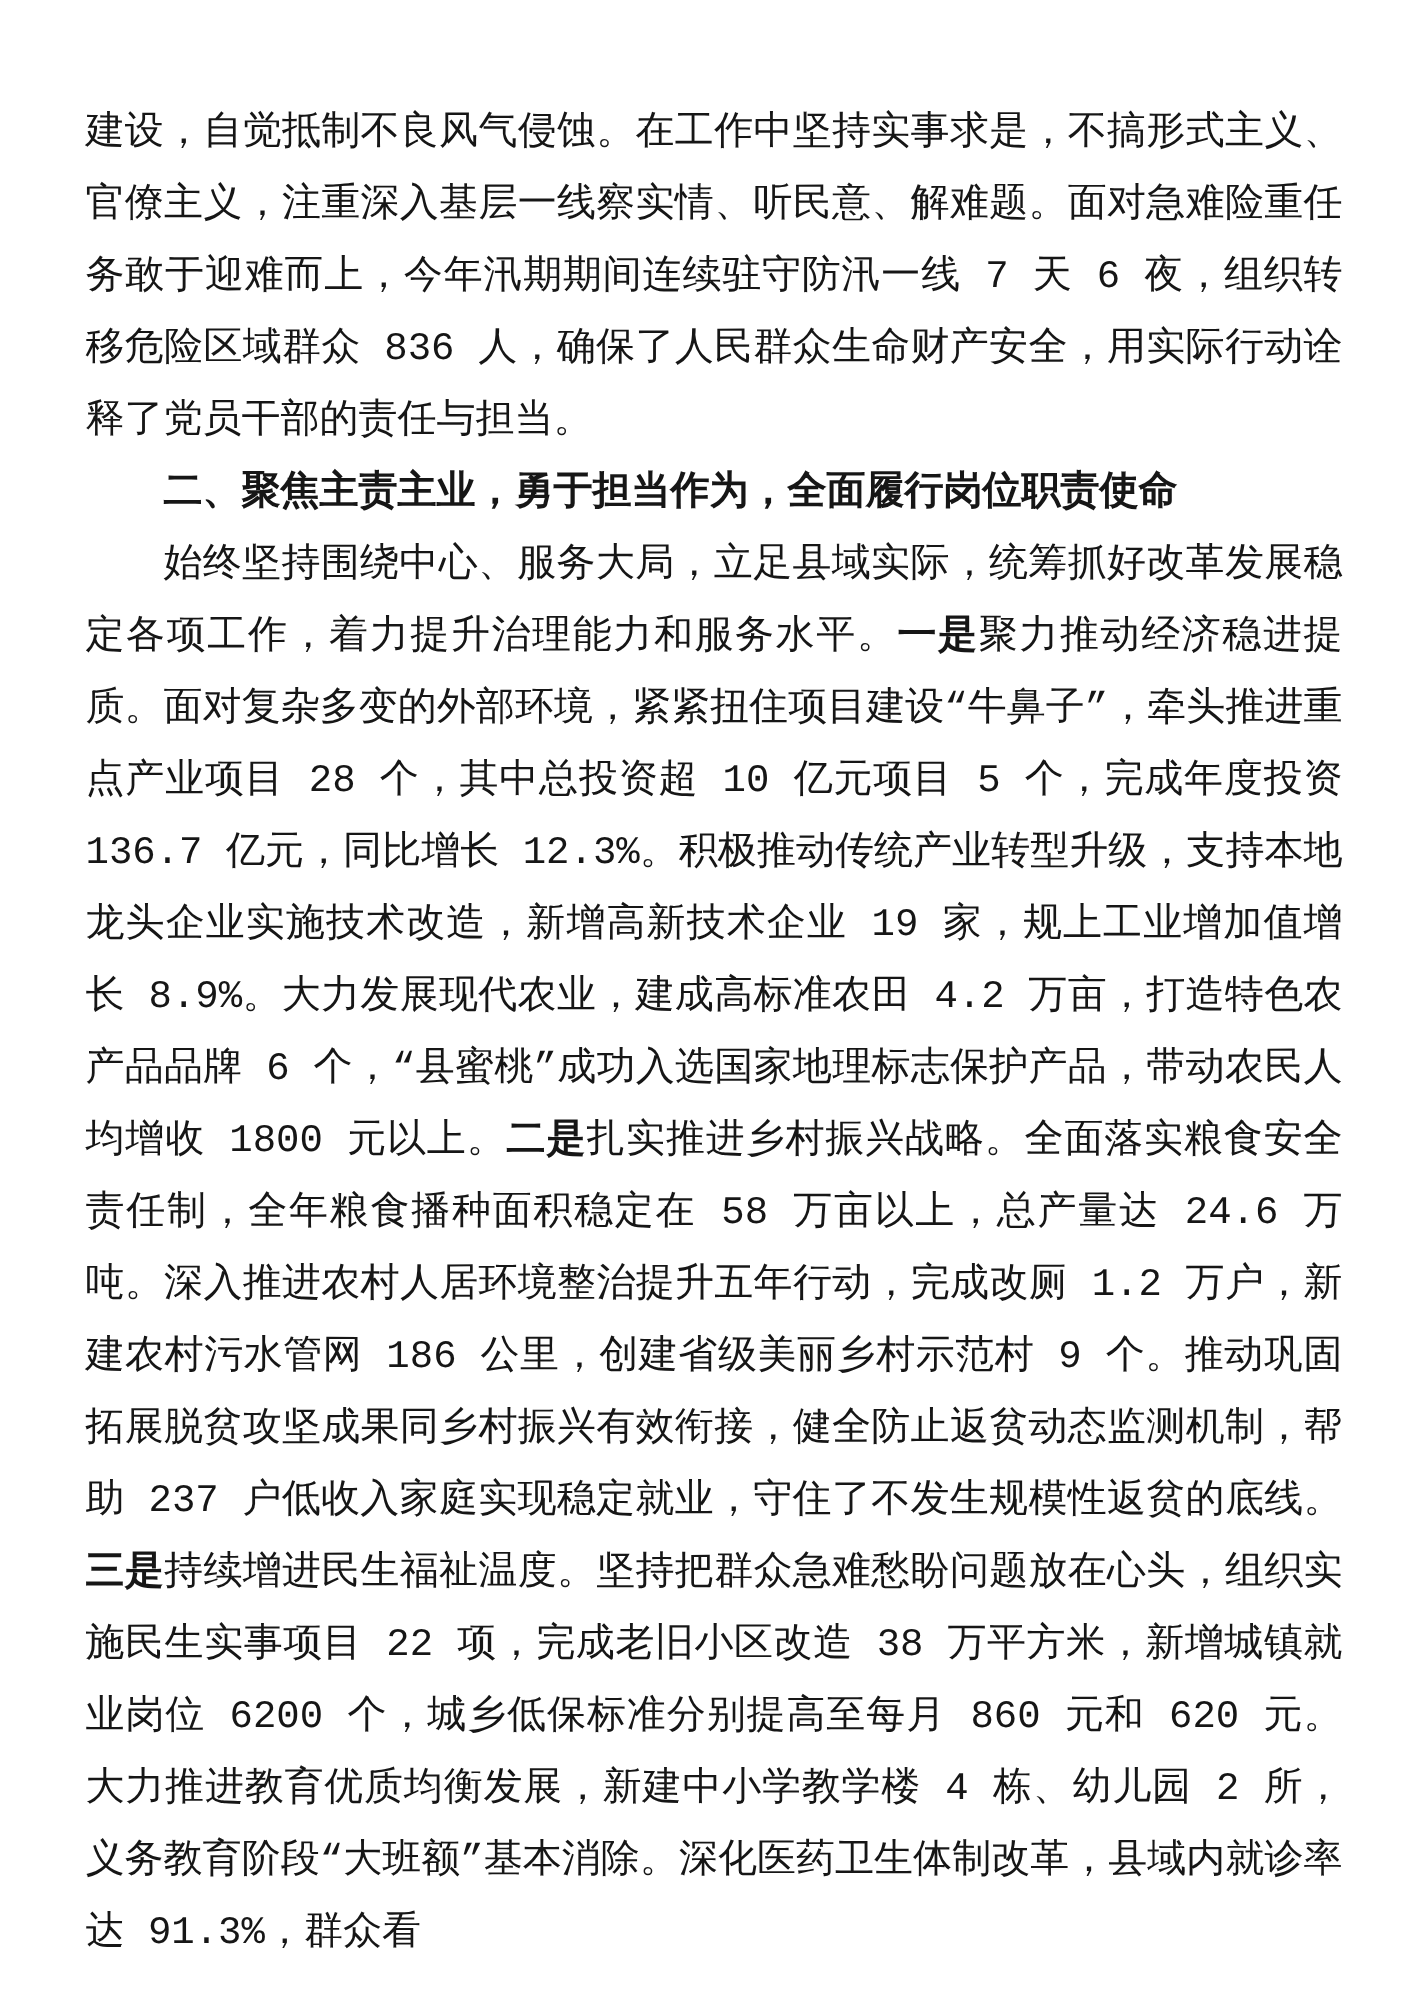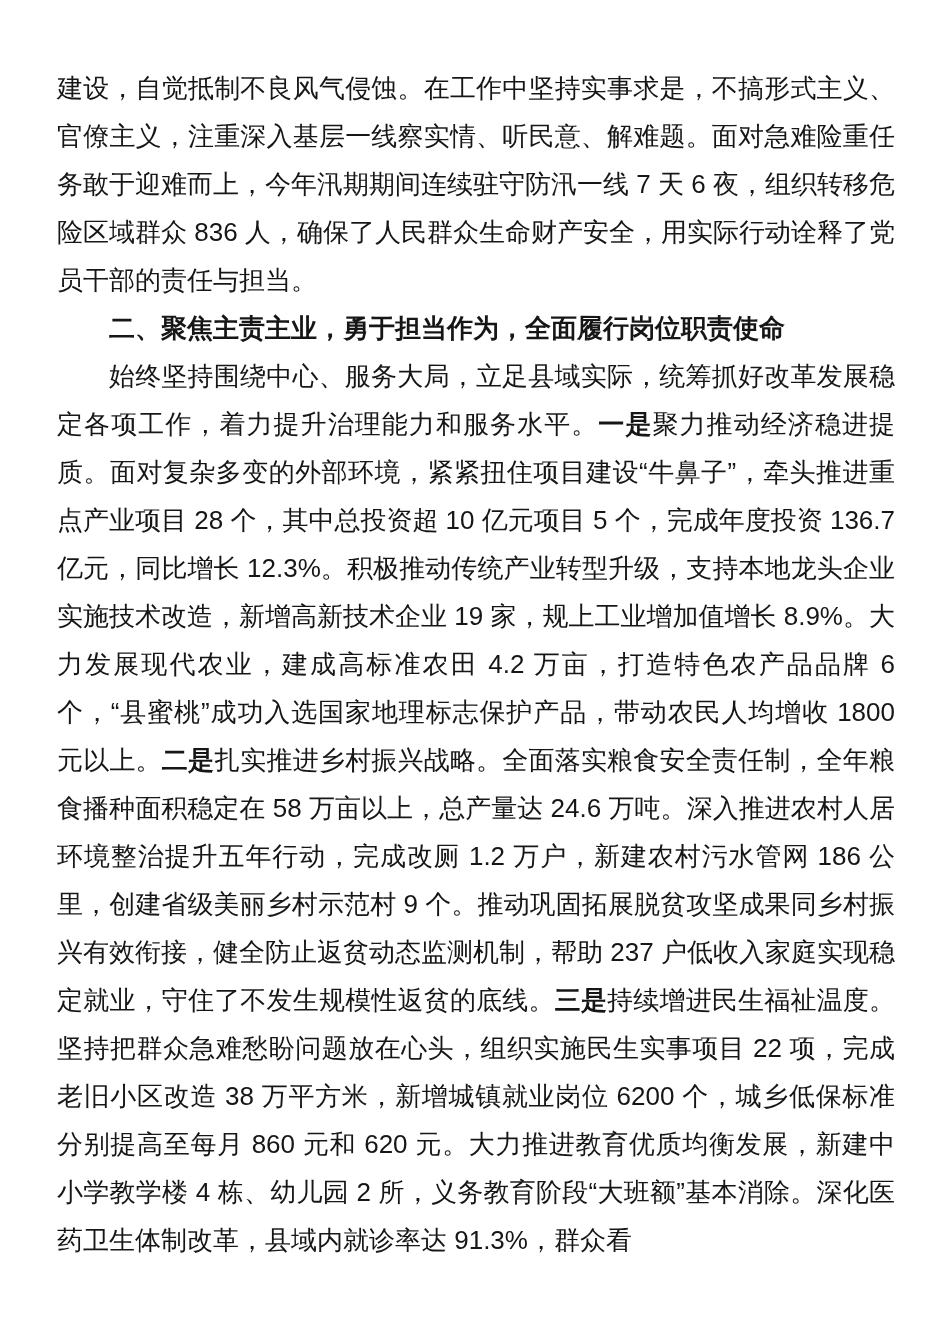--- a/index.html
+++ b/index.html
@@ -12,20 +12,21 @@
     height: 1344px;
     overflow: hidden;
     font-family: "Liberation Sans", sans-serif;
   }
   .page {
     box-sizing: border-box;
     width: 950px;
     height: 1344px;
     padding: 64px 55px 0 57px;
     background: #ffffff;
+    font-family: Liberation Mono, monospace;
   }
   .doc-body p {
     margin: 0;
     font-size: 26px;
     line-height: 48px;
     color: #161616;
     text-align: justify;
     text-justify: inter-ideograph;
     word-break: normal;
     line-break: strict;

